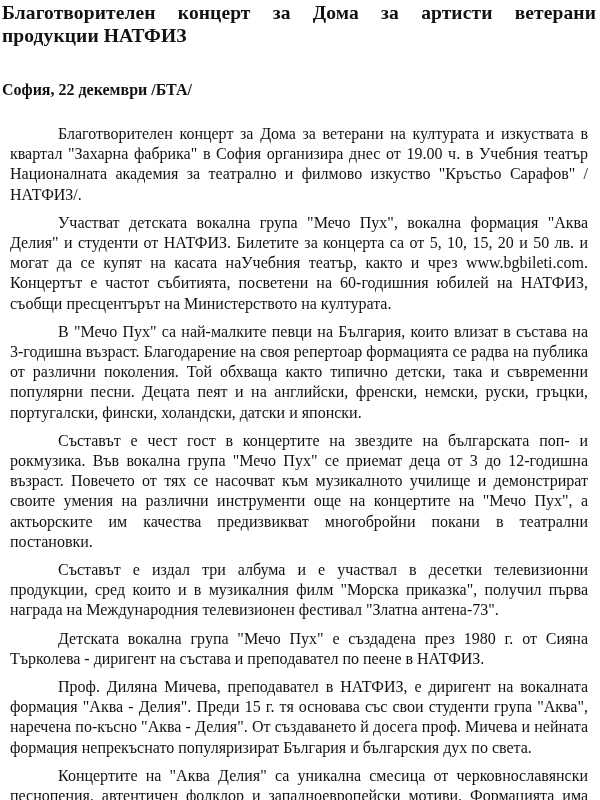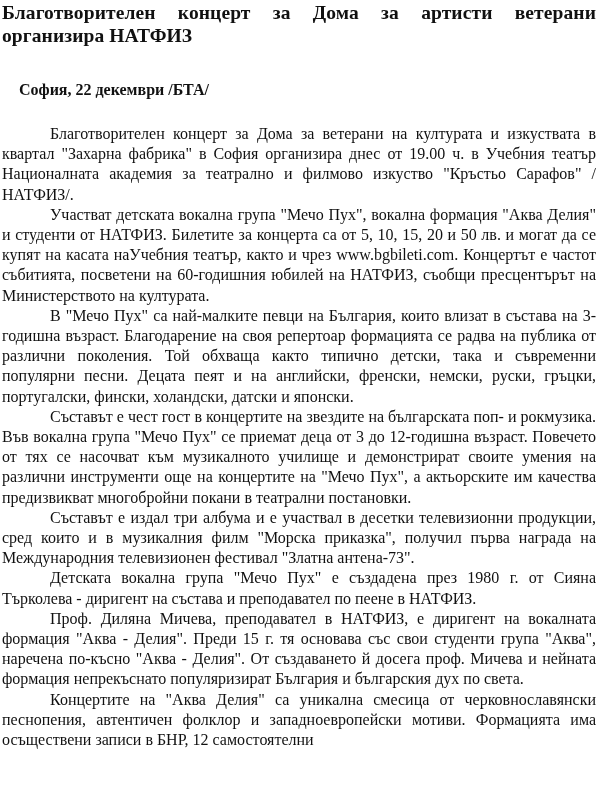--- a/index.html
+++ b/index.html
@@ -11,35 +11,35 @@
   .page { position: relative; width: 600px; height: 800px; padding: 0 4px 0 2px; box-sizing: border-box; }
   .title {
     font-weight: bold; font-size: 19.5px; line-height: 23px;
     margin: 0; padding-top: 1px; text-align: justify; text-align-last: left;
     letter-spacing: 0.1px;
   }
   .title .line1 { display: block; text-align: justify; text-align-last: justify; }
   .title .line2 { display: block; }
   .dateline {
     font-weight: bold; font-size: 16px; line-height: 20px;
-    margin: 33px 0 0 17px;
+    margin: 33px 0 0 0;
   }
   .body { margin-top: 24px; }
   .para {
-    font-size: 16px; line-height: 20.2px; margin: 0;
+    font-size: 16px; line-height: 20.2px; margin: 8px;
     text-indent: 48px; text-align: justify;
   }
 </style>
 </head>
 <body>
 
 <div class="page">
   <h1 class="title">
     <span class="line1">Благотворителен  концерт за Дома за артисти ветерани</span>
-    <span class="line2">организира НАТФИЗ</span>
+    <span class="line2">продукции НАТФИЗ</span>
   </h1>
 
   <p class="dateline">София, 22 декември /БТА/</p>
 
   <div class="body">
     <p class="para">Благотворителен  концерт за Дома за ветерани на културата и изкуствата в квартал "Захарна фабрика" в София организира днес от 19.00 ч. в Учебния  театър Националната академия за театрално и филмово изкуство "Кръстьо Сарафов" /НАТФИЗ/.</p>
     <p class="para">Участват  детската вокална група "Мечо Пух", вокална формация "Аква Делия" и студенти от НАТФИЗ. Билетите за концерта са от 5, 10, 15, 20 и 50 лв. и могат да се купят на касата наУчебния театър, както и чрез www.bgbileti.com. Концертът е частот събитията, посветени на 60-годишния юбилей на НАТФИЗ, съобщи пресцентърът на Министерството на културата.</p>
     <p class="para">В "Мечо Пух" са най-малките певци на България, които влизат в състава на 3-годишна възраст. Благодарение на своя репертоар формацията се радва на публика от различни поколения. Той обхваща както типично детски, така и съвременни популярни песни. Децата пеят и на английски, френски, немски, руски, гръцки, португалски, фински, холандски, датски и японски.</p>
     <p class="para">Съставът е чест гост в концертите на звездите на българската поп- и рокмузика. Във вокална група "Мечо Пух" се приемат деца от 3 до 12-годишна възраст. Повечето от тях се насочват към музикалното училище и демонстрират своите умения на различни инструменти още на концертите на "Мечо Пух", а актьорските им качества предизвикват  многобройни покани в театрални постановки.</p>
     <p class="para">Съставът е издал три албума и е участвал в десетки телевизионни продукции, сред които и в музикалния филм "Морска приказка", получил първа награда на Международния телевизионен фестивал "Златна антена-73".</p>

